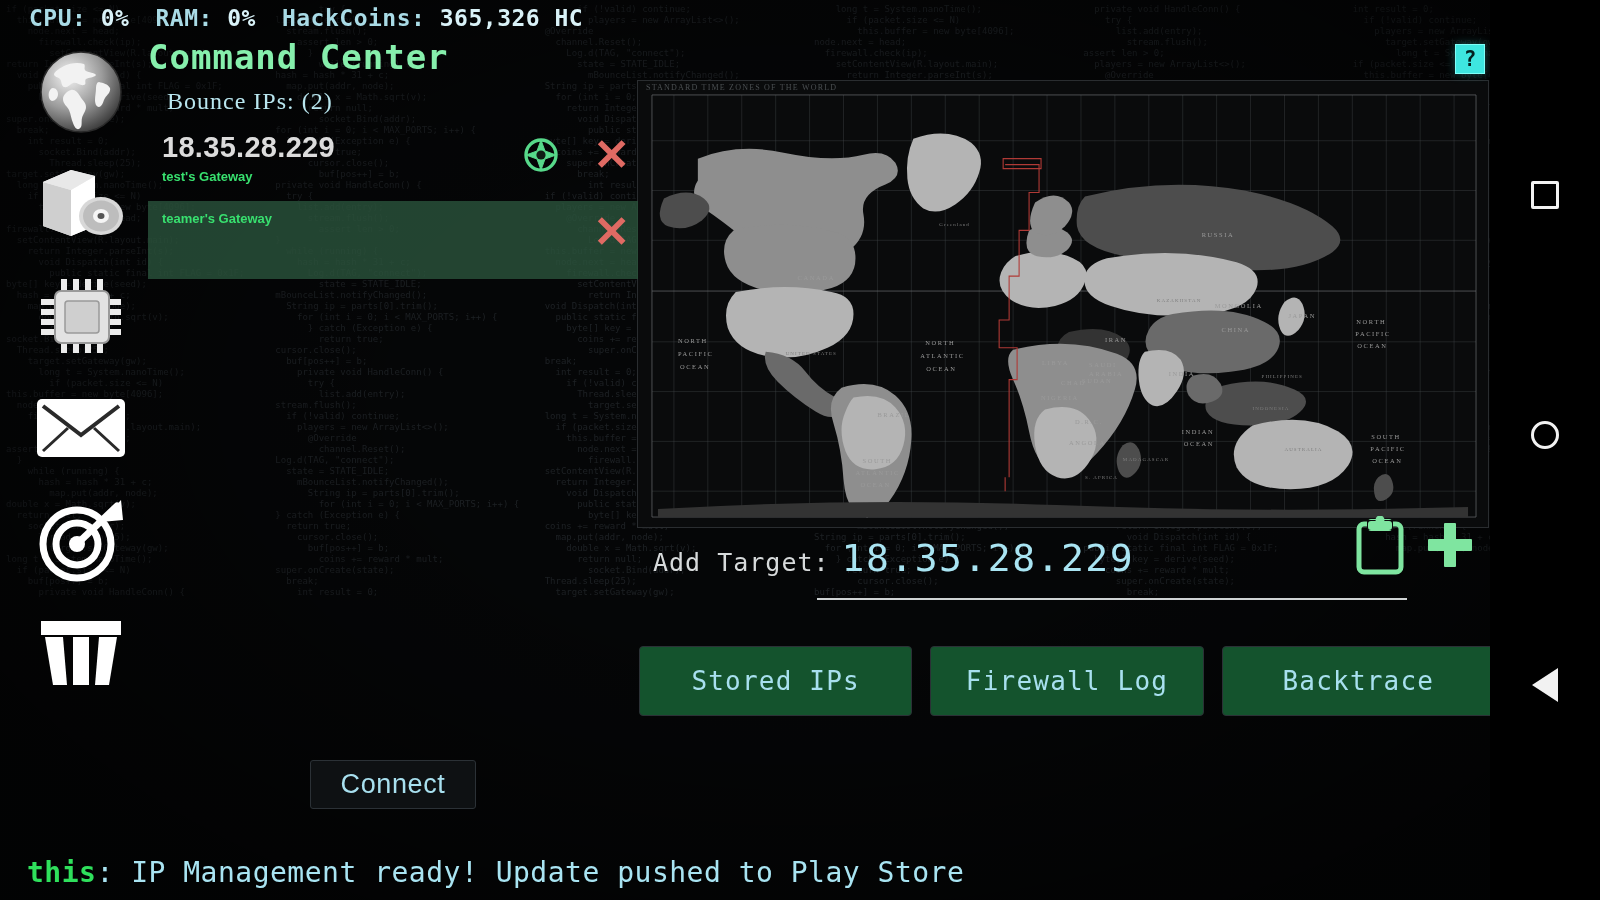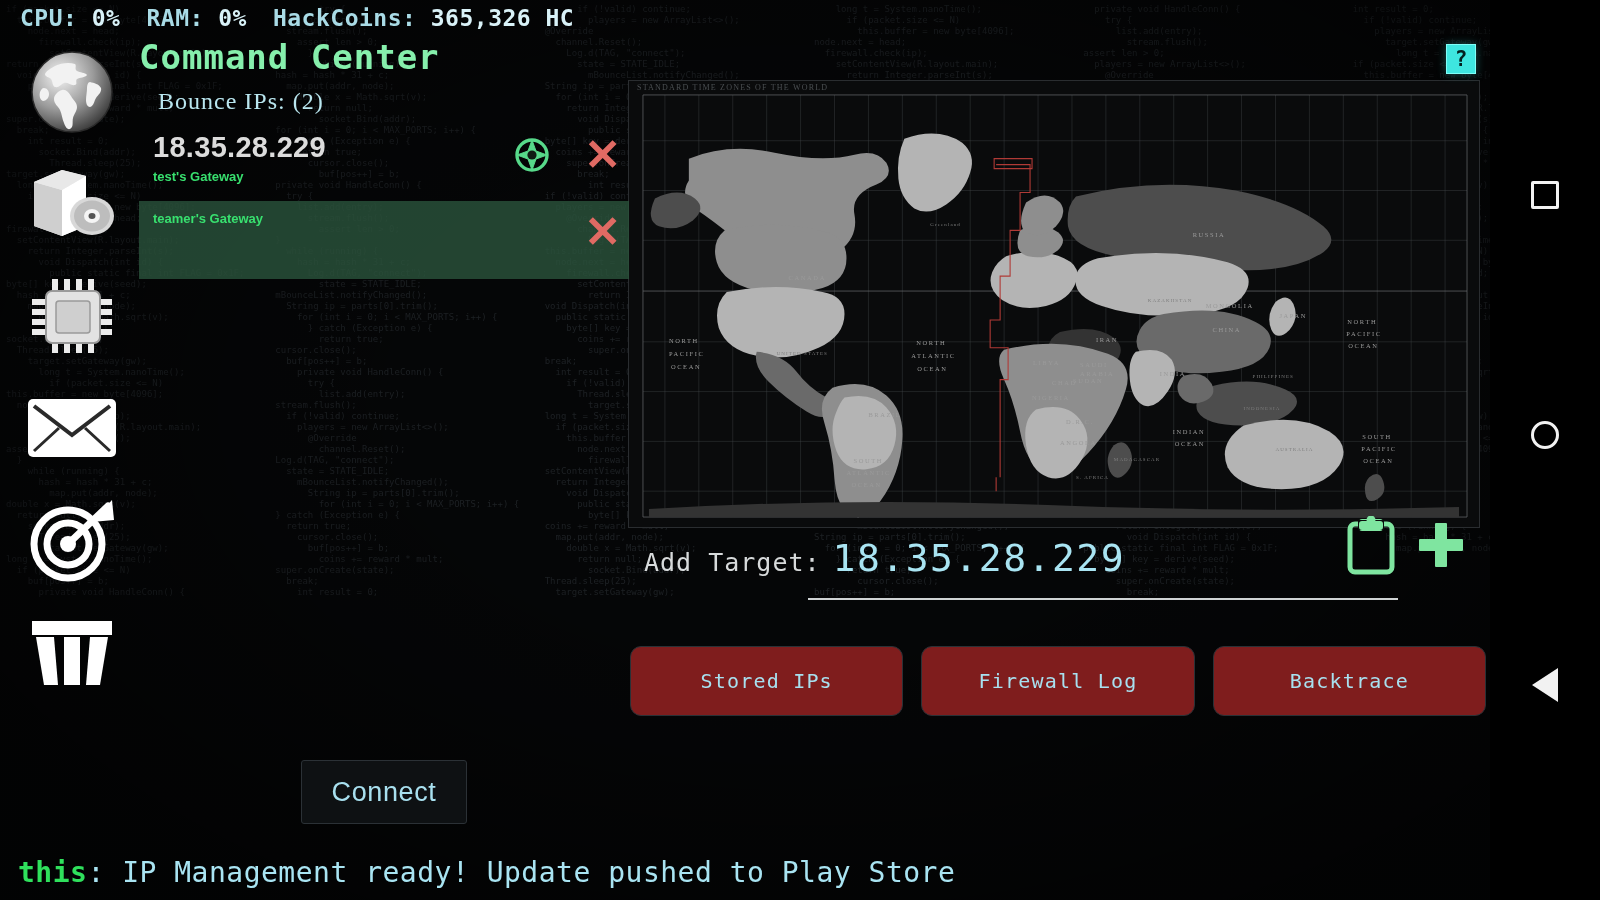--- a/index.html
+++ b/index.html
@@ -41,21 +41,21 @@
   .vignette {
     position: absolute; inset: 0;
     background:
       radial-gradient(ellipse at 50% 45%, rgba(0,0,0,0) 30%, rgba(0,0,0,0.55) 85%);
     pointer-events: none;
   }
 
   
   #app {
     position: absolute;
-    left: 8px; top: 0;
+    left: 17px; top: 0;
     width: 1490px; height: 900px;
   }
 
   
   #topbar {
     position: absolute;
     left: 0; top: 0;
     width: 1490px; height: 36px;
     display: flex; align-items: center;
     padding-left: 12px;
@@ -243,33 +243,33 @@
   
   #action-row {
     position: absolute;
     left: 622px; top: 646px;
     width: 856px; height: 70px;
     display: flex; gap: 18px;
     z-index: 6;
   }
   .act-btn {
     flex: 1;
-    background: #7f1d1d;
+    background: #14532d;
     border: 1px solid #2b3136;
-    border-radius: 11px;
+    border-radius: 4px;
     display: flex; align-items: center; justify-content: center;
-    font-size: 20px;
+    font-size: 26px;
     color: #a8e0ef;
     letter-spacing: 1.2px;
     cursor: pointer;
   }
   #connect-btn {
     position: absolute;
     left: 293px; top: 760px;
-    width: 166px; height: 64px;
+    width: 166px; height: 49px;
     background: #0e1113;
     border: 1px solid #2b3136;
     border-radius: 3px;
     display: flex; align-items: center; justify-content: center;
     font-size: 27px;
     color: #a8e0ef;
     letter-spacing: 0.6px;
     cursor: pointer;
     z-index: 6;
     font-family: "Liberation Sans", sans-serif;

